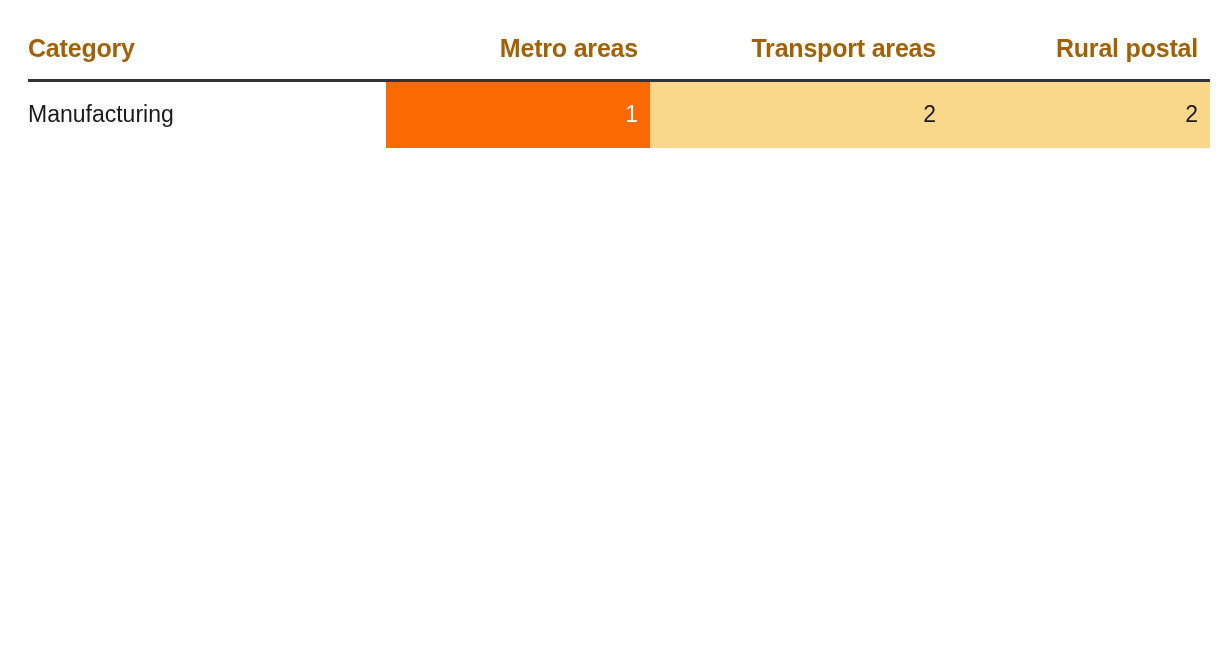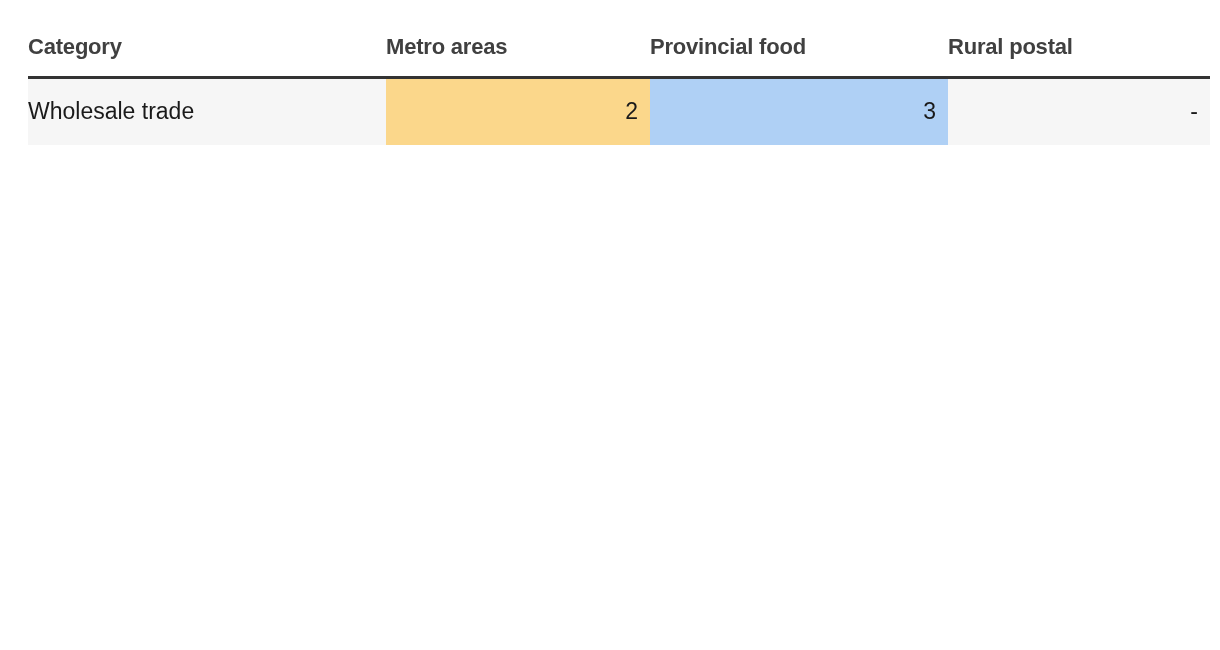--- a/index.html
+++ b/index.html
@@ -29,29 +29,29 @@
     table-layout: fixed;
     margin-top: 34px;
   }
 
   table.rank-table col.col-category { width: 358px; }
   table.rank-table col.col-metro    { width: 264px; }
   table.rank-table col.col-prov     { width: 298px; }
   table.rank-table col.col-rural    { width: 262px; }
 
   thead th {
-    font-size: 22px;
+    font-size: 25px;
     font-weight: bold;
-    color: #404040;
+    color: #a16207;
     padding: 0 0 16px 0;
     vertical-align: bottom;
     letter-spacing: -0.2px;
   }
   thead th.th-category { text-align: left; }
-  thead th.th-num      { text-align: left; padding-right: 12px; }
+  thead th.th-num      { text-align: right; padding-right: 12px; }
 
   thead tr.head-row th {
     border-bottom: 3px solid #333333;
   }
 
   tbody td {
     font-size: 23px;
     padding: 0;
     height: 54px;
     vertical-align: middle;
@@ -85,27 +85,27 @@
     <colgroup>
       <col class="col-category">
       <col class="col-metro">
       <col class="col-prov">
       <col class="col-rural">
     </colgroup>
     <thead>
       <tr class="head-row">
         <th class="th-category">Category</th>
         <th class="th-num">Metro areas</th>
-        <th class="th-num">Provincial food</th>
+        <th class="th-num">Transport areas</th>
         <th class="th-num">Rural postal</th>
       </tr>
     </thead>
     <tbody id="table-body">
-        <tr class="stripe">
-          <td class="cell-category">Wholesale trade</td>
+        <tr class="plain">
+          <td class="cell-category">Manufacturing</td>
+          <td class="cell-num" style="background: rgb(251, 106, 2); color: rgb(255, 255, 255);">1</td>
           <td class="cell-num" style="background: rgb(251, 215, 139); color: rgb(26, 26, 26);">2</td>
-          <td class="cell-num" style="background: rgb(175, 208, 245); color: rgb(26, 26, 26);">3</td>
-          <td class="cell-num empty" style="color: rgb(26, 26, 26);">-</td>
+          <td class="cell-num" style="background: rgb(251, 215, 139); color: rgb(26, 26, 26);">2</td>
         </tr>
       </tbody>
   </table>
 
 </div>
 
 </body></html>

